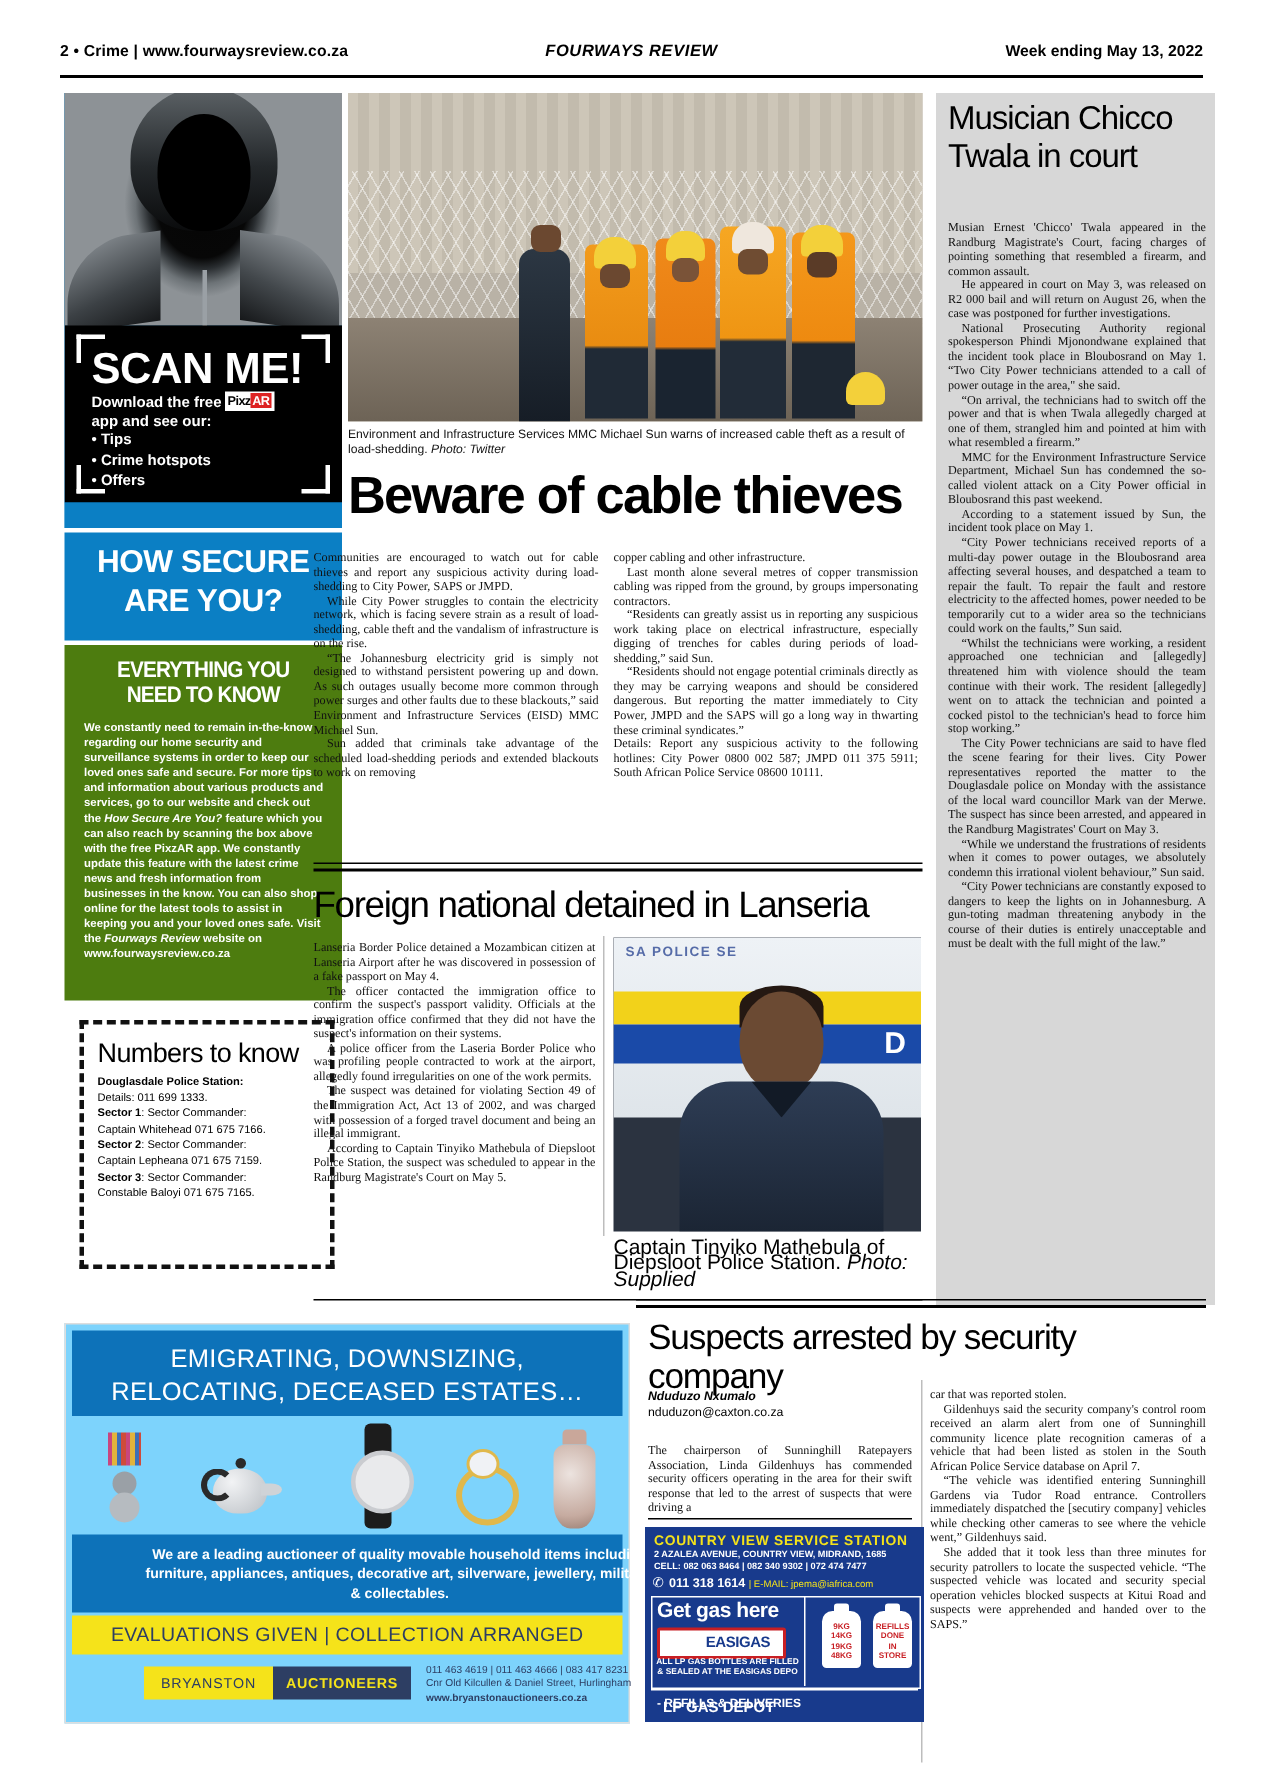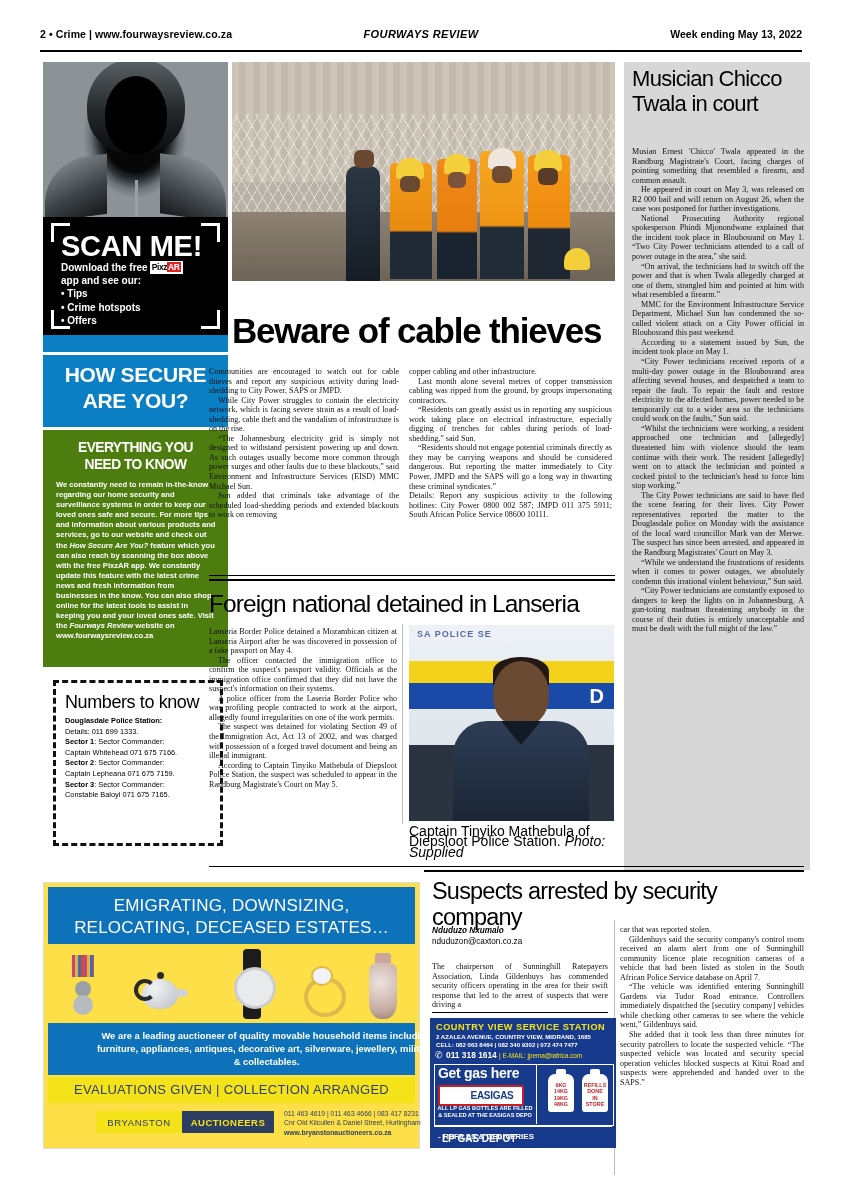--- a/index.html
+++ b/index.html
@@ -99,21 +99,21 @@
   .lans-cap{position:absolute;left:409px;top:826px;width:205px;font-family:"Liberation Sans",sans-serif;font-size:14px;line-height:10.4px;}
   .lans-cap i{font-style:italic;}
 
   
   .byline{position:absolute;left:432px;top:925px;width:176px;font-family:"Liberation Sans",sans-serif;font-size:8.2px;line-height:11px;}
   .byline .nm{font-weight:bold;font-style:italic;}
   .susp-left{position:absolute;left:432px;top:962px;width:176px;}
   .susp-right{position:absolute;left:620px;top:925px;width:184px;}
 
   
-  .bry{position:absolute;left:43px;top:882px;width:375px;height:265px;background:#fde047;border:1px solid #ddd;}
+  .bry{position:absolute;left:43px;top:882px;width:375px;height:265px;background:#7dd3fc;border:1px solid #ddd;}
   .bry-top{position:absolute;left:4px;top:4px;width:367px;height:57px;background:#0d72b9;}
   .bry-top div{position:absolute;left:0;top:8px;width:367px;text-align:center;color:#fff;font-family:"Liberation Sans",sans-serif;font-size:17px;line-height:22px;letter-spacing:.2px;}
   .bry-items{position:absolute;left:4px;top:64px;width:367px;height:74px;}
   .itm{position:absolute;bottom:0;}
   .bry-mid{position:absolute;left:4px;top:140px;width:367px;height:52px;background:#0d72b9;}
   .bry-mid div{position:absolute;left:10px;top:6px;width:347px;text-align:center;color:#fff;font-family:"Liberation Sans",sans-serif;font-weight:bold;font-size:9.4px;line-height:13px;margin-left:35px;}
   .bry-yel{position:absolute;left:4px;top:194px;width:367px;height:26px;background:#f5e31a;}
   .bry-yel div{position:absolute;left:0;top:5px;width:367px;text-align:center;font-family:"Liberation Sans",sans-serif;font-size:13px;color:#2d3e63;letter-spacing:.3px;}
   .bry-logo{position:absolute;left:52px;top:228px;width:86px;height:22px;background:#f5e31a;}
   .bry-logo span{position:absolute;left:0;top:6px;width:86px;text-align:center;font-family:Liberation Sans, sans-serif;font-size:9.5px;color:#2d3e63;letter-spacing:.6px;}
@@ -220,20 +220,23 @@
     <div class="mp-person" style="left:296px;width:42px;height:124px;background:linear-gradient(180deg,#f4981b,#ee8a10 58%,#1e2732 60%,#1e2732 100%);"></div>
     <div class="pv" style="left:302px;top:88px;width:28px;height:21px;background:#f3d03a;border-radius:13px 13px 3px 3px;"></div>
     <div class="pv" style="left:306px;top:106px;width:20px;height:17px;background:#5a3b27;border-radius:6px;"></div>
     <div class="mp-person" style="left:158px;width:42px;height:116px;background:linear-gradient(180deg,#f29b1c,#e98c11 58%,#202a36 60%,#202a36 100%);"></div>
     <div class="pv" style="left:164px;top:96px;width:28px;height:21px;background:#f3d03a;border-radius:13px 13px 3px 3px;"></div>
     <div class="pv" style="left:168px;top:114px;width:20px;height:16px;background:#6b4830;border-radius:6px;"></div>
     <div class="pv" style="left:114px;top:104px;width:34px;height:115px;background:linear-gradient(180deg,#2c3743,#161d26);border-radius:10px 10px 0 0;"></div>
     <div class="pv" style="left:122px;top:88px;width:20px;height:18px;background:#6b4830;border-radius:6px;"></div>
     <div class="pv" style="left:332px;top:186px;width:26px;height:22px;background:#f3d03a;border-radius:13px 13px 4px 4px;"></div>
   </div>
+  <div class="mp-cap">
+    <span>Environment and Infrastructure Services MMC Michael Sun warns of increased cable theft as a result of load-shedding. </span><i>Photo: Twitter</i>
+  </div>
 
   <div class="hl-main">Beware of cable thieves</div>
 
   <div class="body-txt" style="position:absolute;left:209px;top:367px;width:190px;">
     <p class="first">Communities are encouraged to watch out for cable thieves and report any suspicious activity during load-shedding to City Power, SAPS or JMPD.</p>
     <p>While City Power struggles to contain the electricity network, which is facing severe strain as a result of load-shedding, cable theft and the vandalism of infrastructure is on the rise.</p>
     <p>“The Johannesburg electricity grid is simply not designed to withstand persistent powering up and down. As such outages usually become more common through power surges and other faults due to these blackouts,” said Environment and Infrastructure Services (EISD) MMC Michael Sun.</p>
     <p>Sun added that criminals take advantage of the scheduled load-shedding periods and extended blackouts to work on removing</p>
   </div>
   <div class="body-txt" style="position:absolute;left:409px;top:367px;width:203px;">

